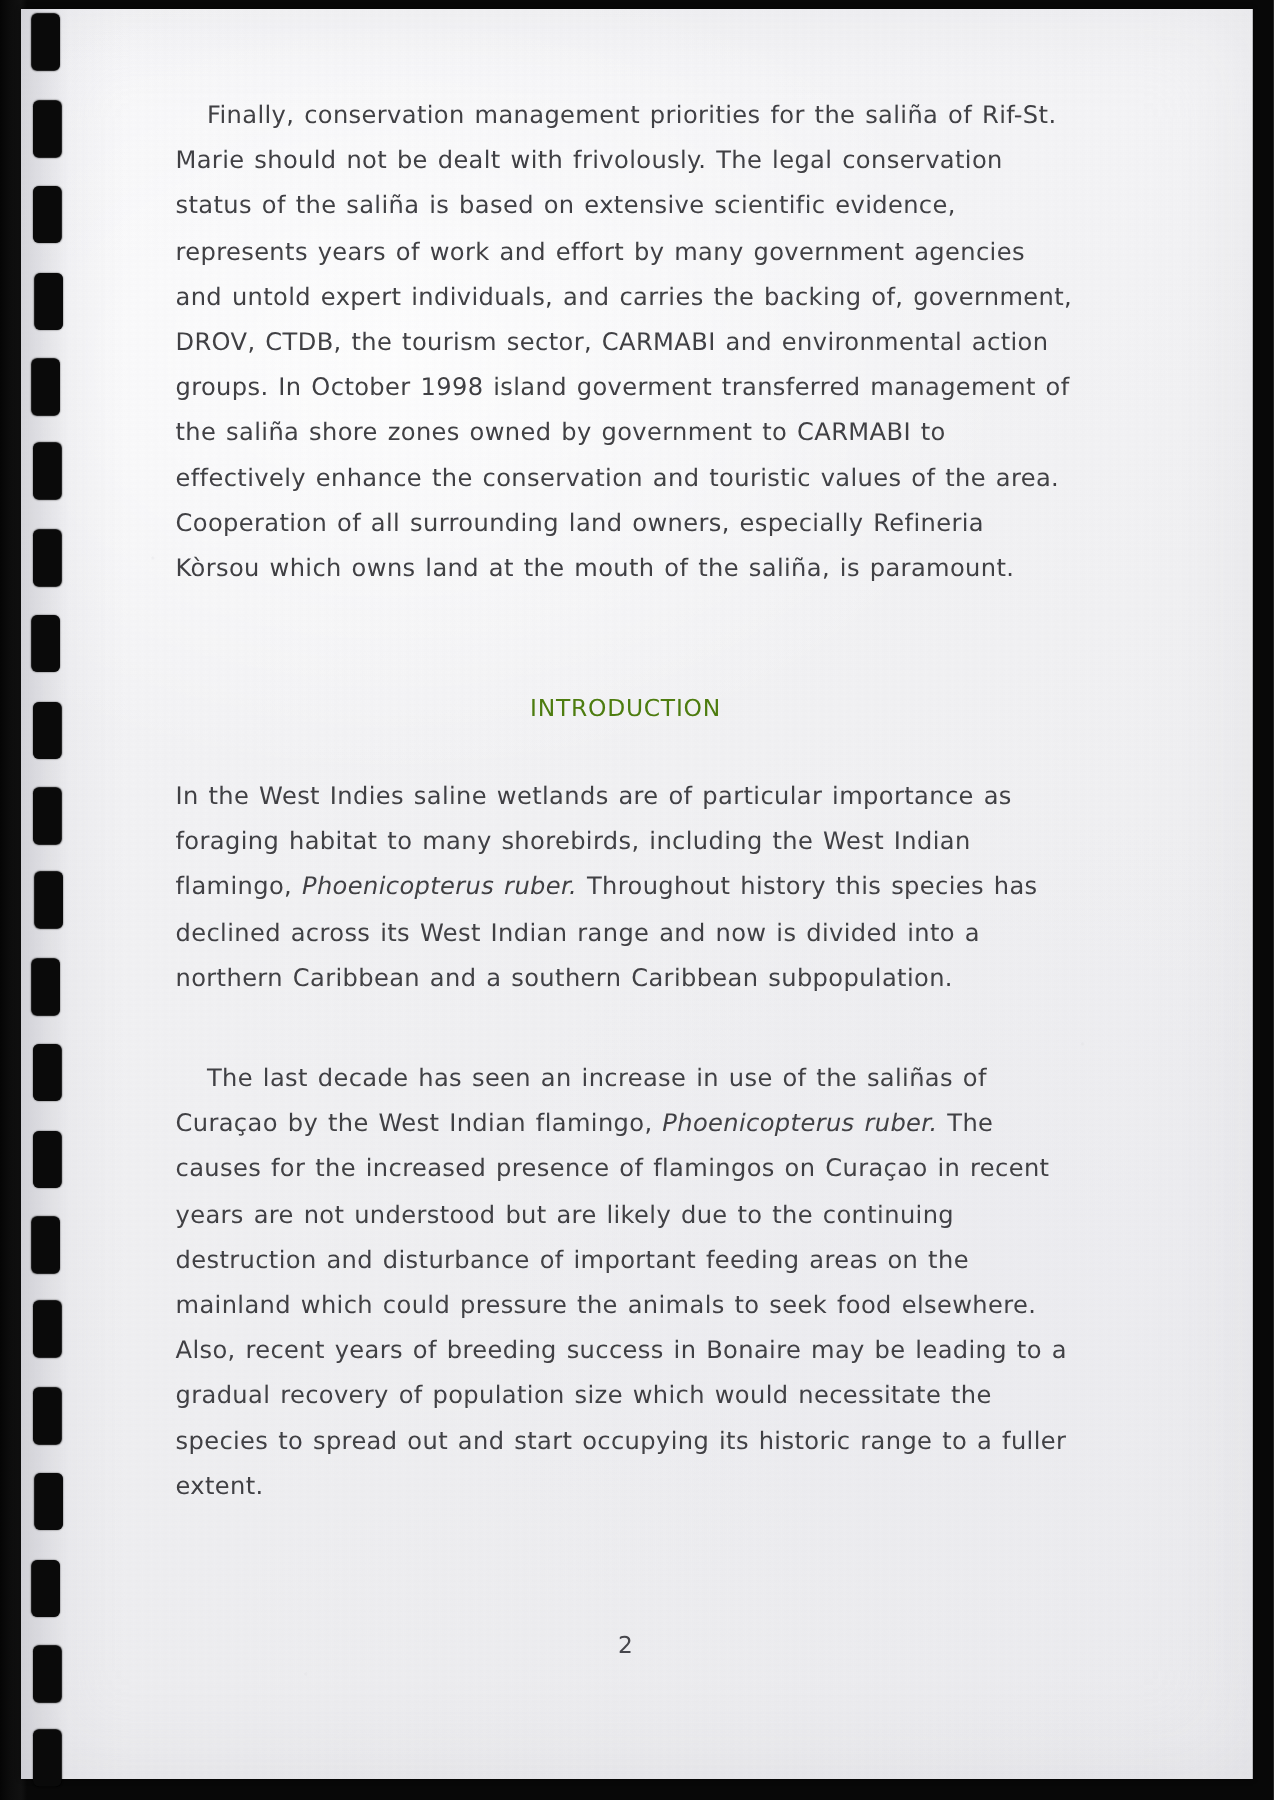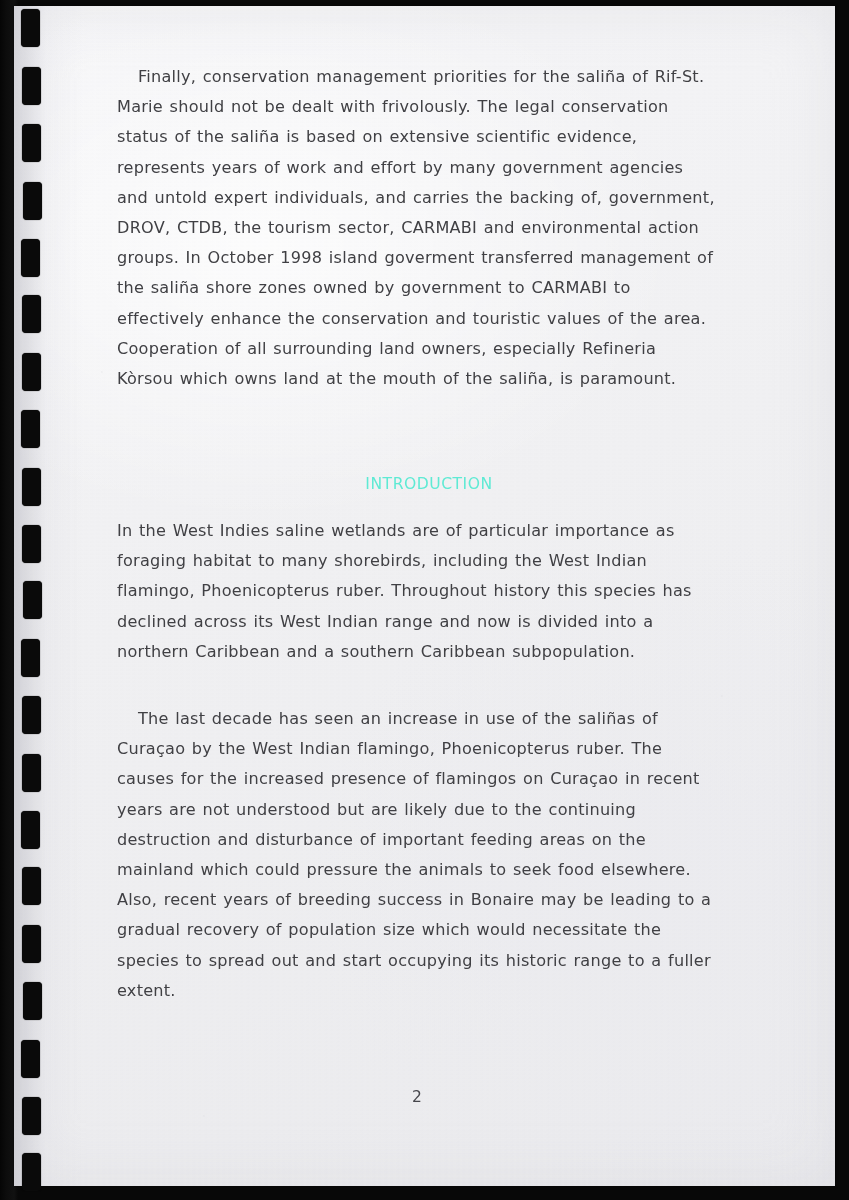--- a/index.html
+++ b/index.html
@@ -112,29 +112,29 @@
   .para-one   { position: absolute; top: 62px;  width: 600px; }
   .para-intro { position: absolute; top: 516px; width: 600px; }
   .para-two   { position: absolute; top: 704px; width: 600px; }
   .para-three { position: absolute; top: 985px; width: 600px; }
 
   .section-heading {
     position: absolute;
     top: 463px;
     left: 0;
     width: 600px;
-    margin: 12px;
+    margin: 0;
     font-size: 15.6px;
     font-weight: normal;
     letter-spacing: 0.5px;
     text-align: center;
-    color: #5eead4;
-  }
-
-  .sci-name { }
+    color: #4d7c0f;
+  }
+
+  .sci-name { font-style: italic; }
 
   .page-number {
     position: absolute;
     top: 1088px;
     left: 0;
     width: 600px;
     text-align: center;
     font-size: 15.5px;
     color: #46464c;
   }

